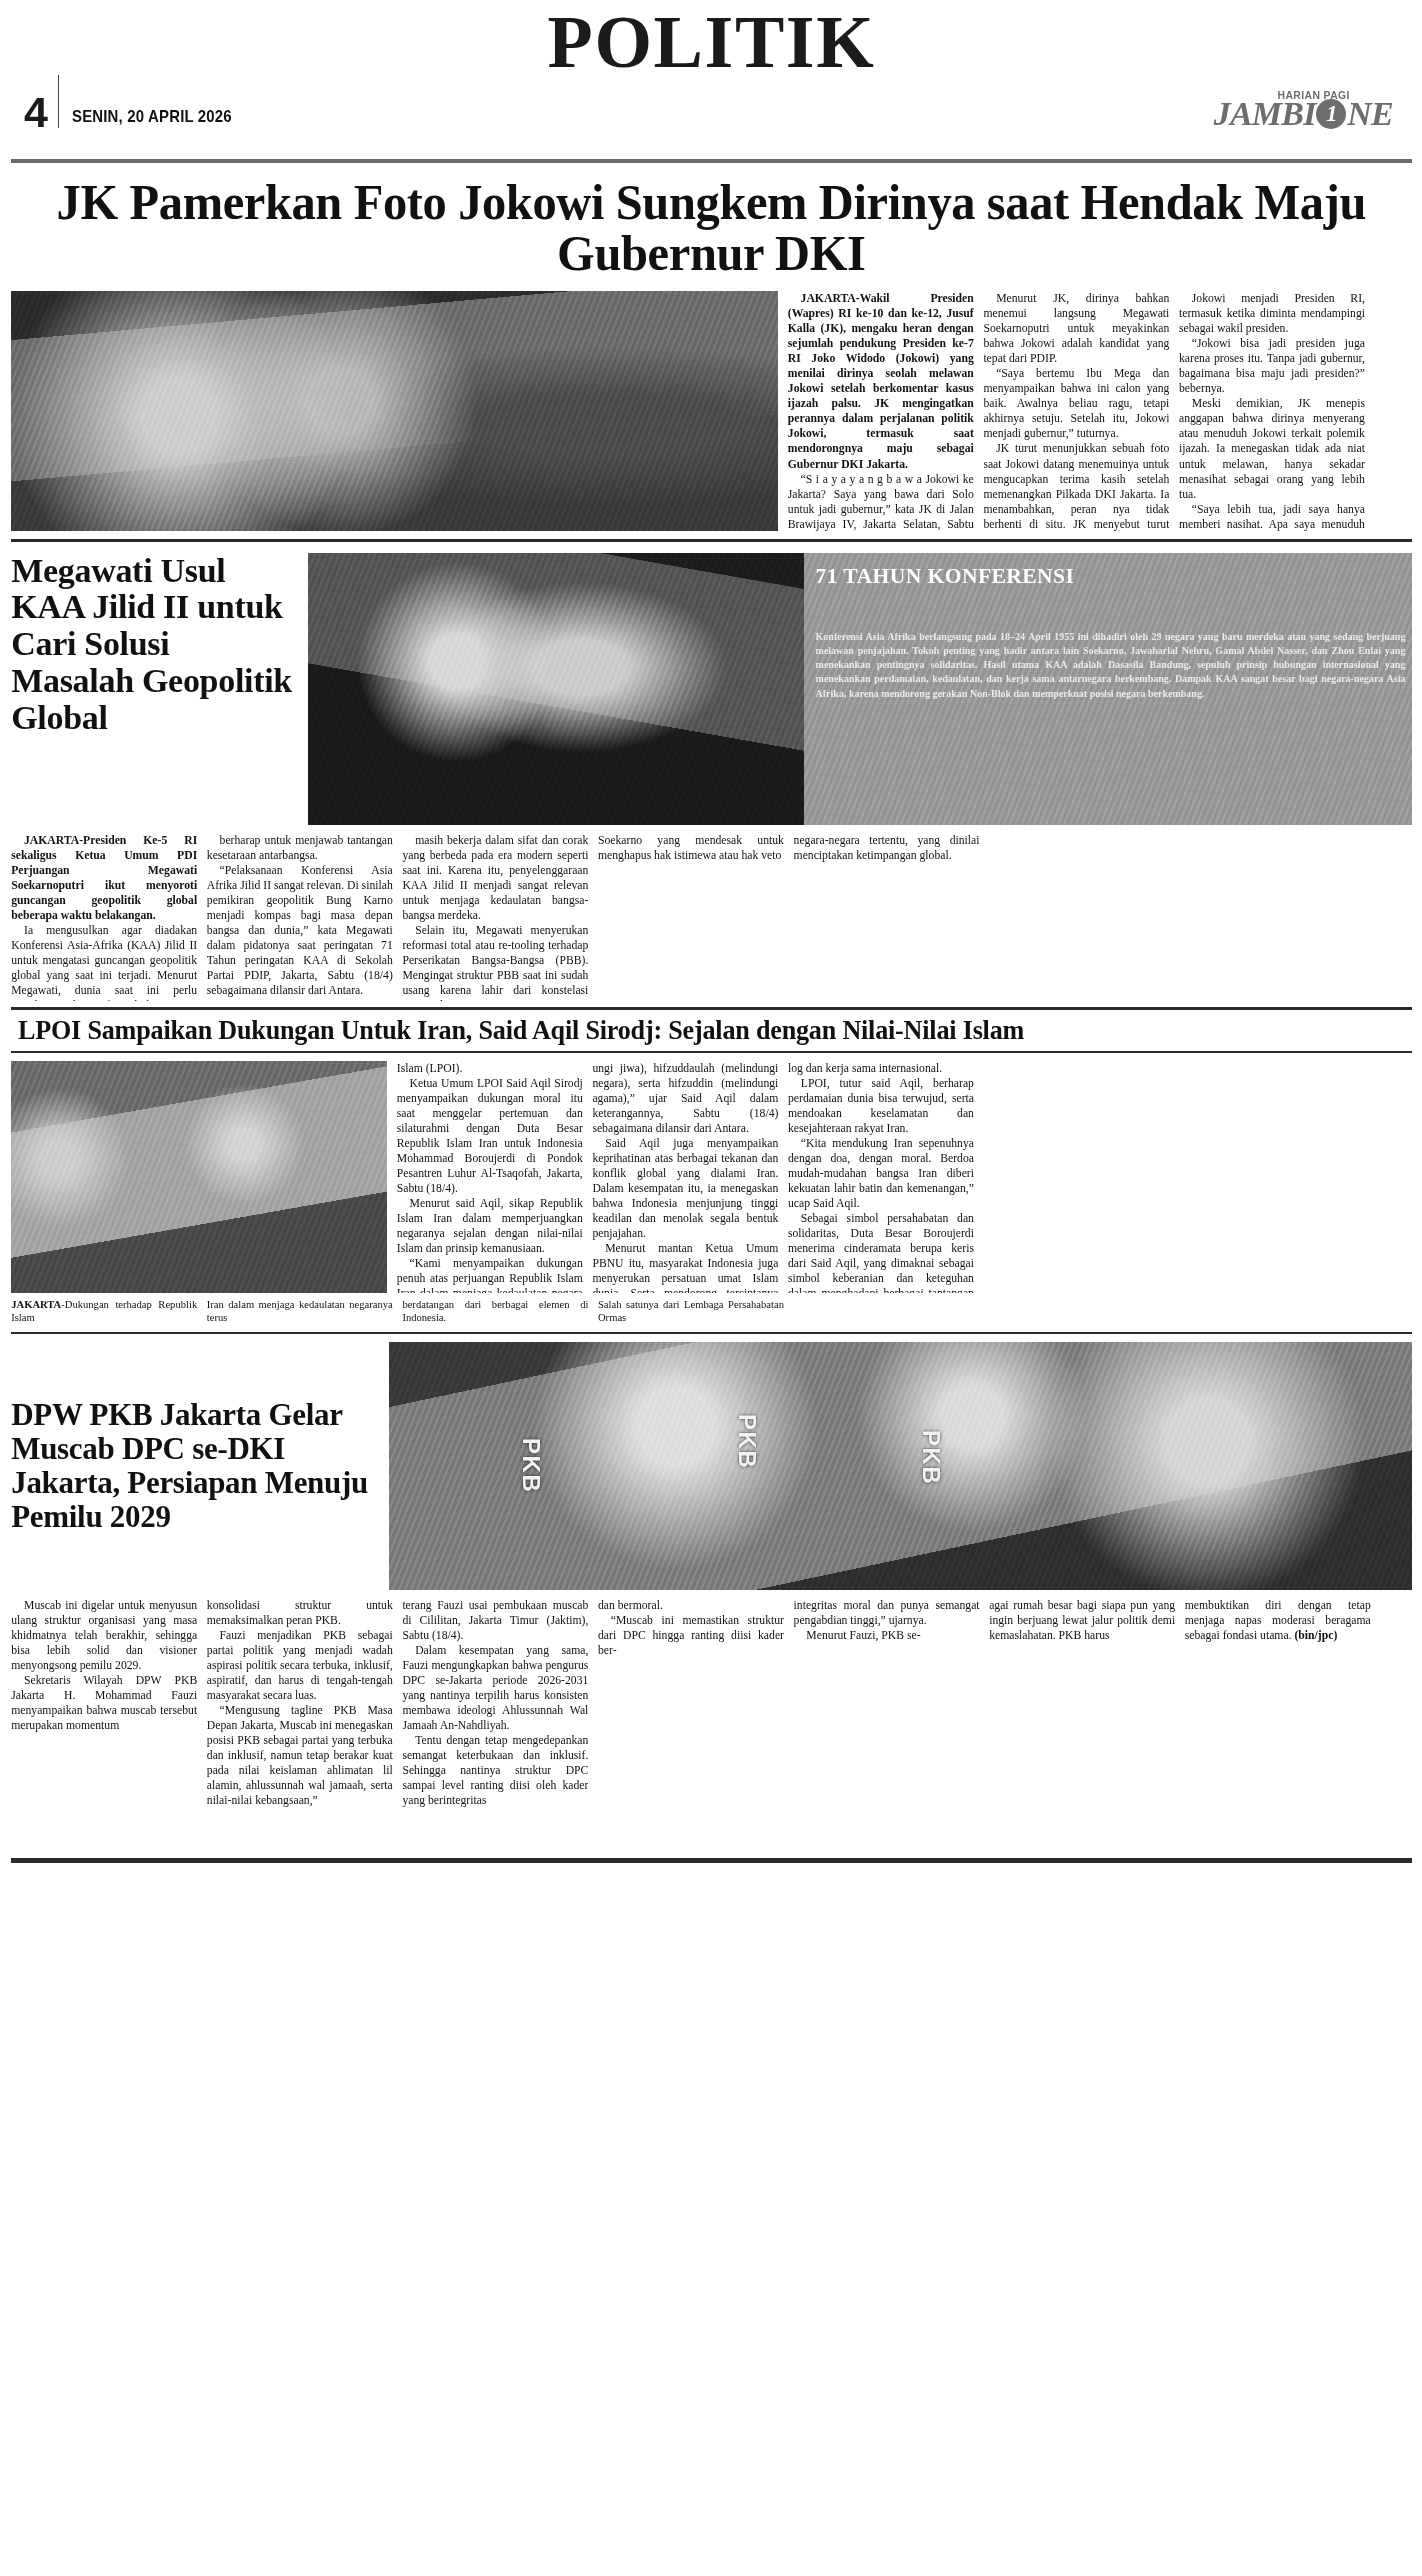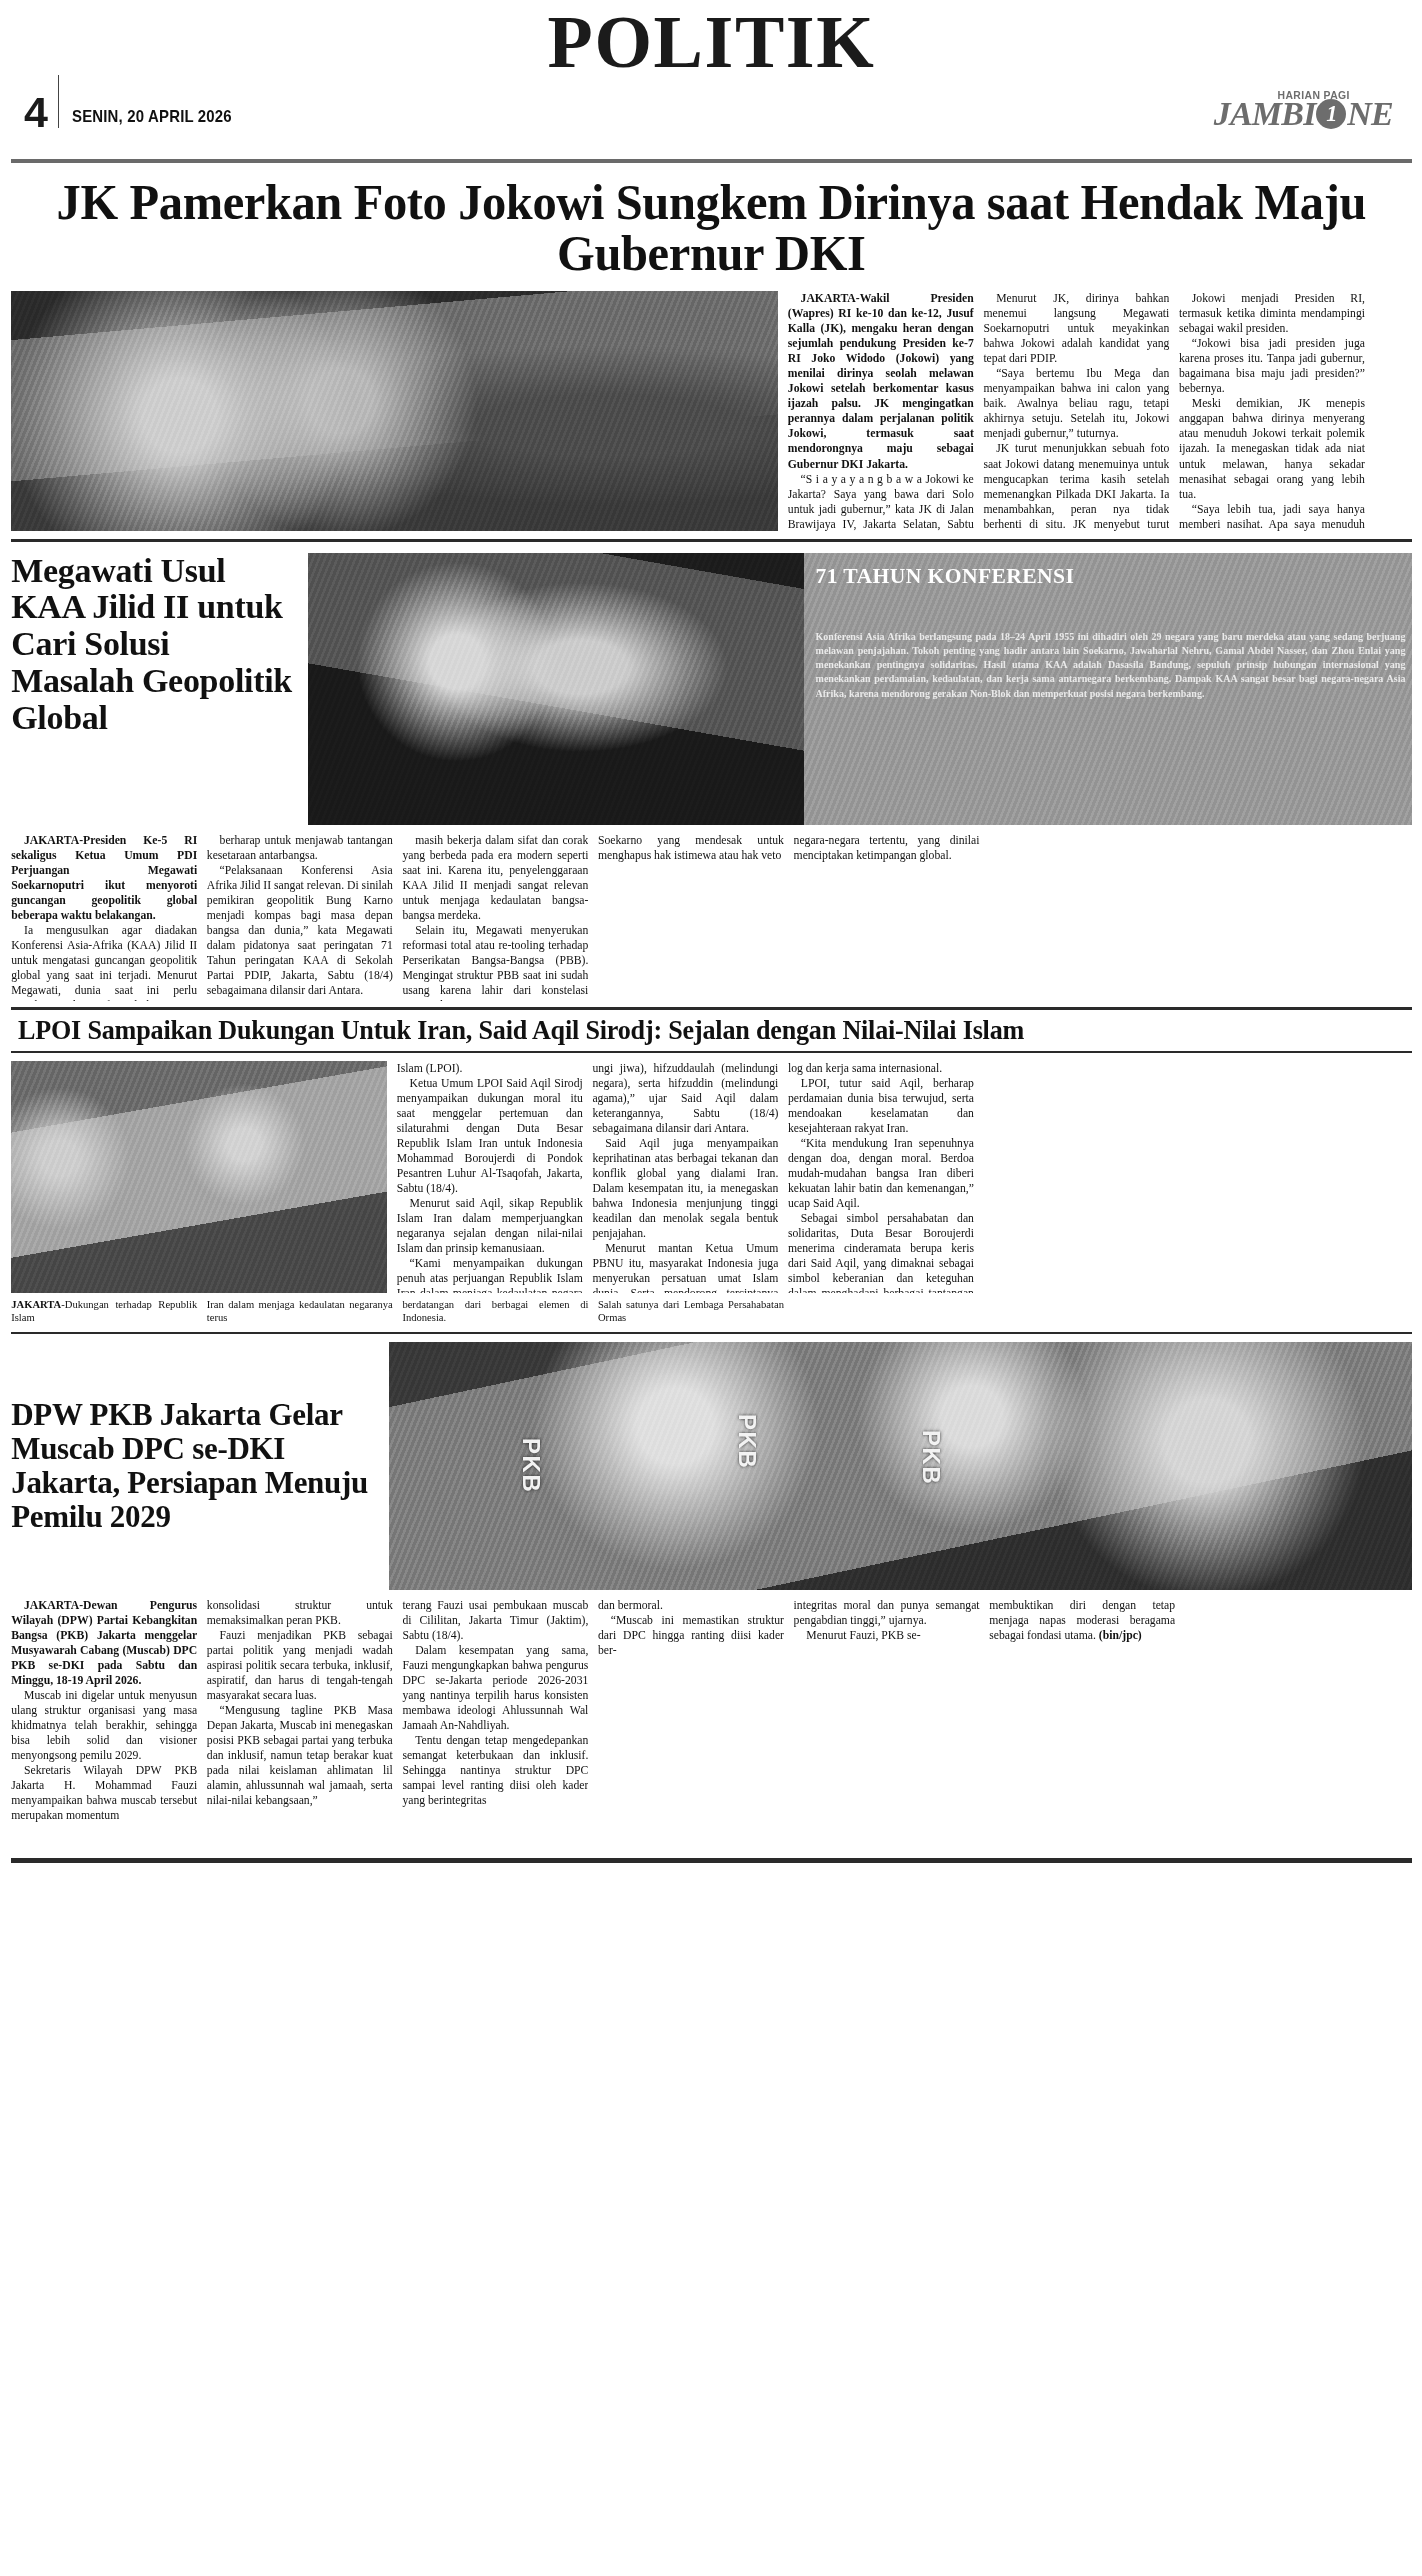--- a/index.html
+++ b/index.html
@@ -320,21 +320,20 @@
       <h2 class="a4-head">DPW PKB Jakarta Gelar Muscab DPC se-DKI Jakarta, Persiapan Menuju Pemilu 2029</h2>
       <div class="photo ph-pkb a4-photo">
         <span class="pkb-mark" style="left:128px; top:96px;">PKB</span>
         <span class="pkb-mark" style="left:344px; top:72px;">PKB</span>
         <span class="pkb-mark" style="left:528px; top:88px;">PKB</span>
       </div>
     </div>
 
     <div class="a4-cols">
       <div class="body-col">
-        <p><span class="dl">JAKARTA-Dewan Pengurus Wilayah (DPW) Partai Kebangkitan Bangsa (PKB) Jakarta menggelar Musyawarah Cabang (Muscab) DPC PKB se-DKI pada Sabtu dan Minggu, 18-19 April 2026.</span></p>
         <p>Muscab ini digelar untuk menyusun ulang struktur organisasi yang masa khidmatnya telah berakhir, sehingga bisa lebih solid dan visioner menyongsong pemilu 2029.</p>
         <p>Sekretaris Wilayah DPW PKB Jakarta H. Mohammad Fauzi menyampaikan bahwa muscab tersebut merupakan momentum</p>
       </div>
       <div class="body-col">
         <p style="text-indent:0">konsolidasi struktur untuk memaksimalkan peran PKB.</p>
         <p>Fauzi menjadikan PKB sebagai partai politik yang menjadi wadah aspirasi politik secara terbuka, inklusif, aspiratif, dan harus di tengah-tengah masyarakat secara luas.</p>
         <p>“Mengusung tagline PKB Masa Depan Jakarta, Muscab ini menegaskan posisi PKB sebagai partai yang terbuka dan inklusif, namun tetap berakar kuat pada nilai keislaman ahlimatan lil alamin, ahlussunnah wal jamaah, serta nilai-nilai kebangsaan,”</p>
       </div>
       <div class="body-col">
         <p style="text-indent:0">terang Fauzi usai pembukaan muscab di Cililitan, Jakarta Timur (Jaktim), Sabtu (18/4).</p>
@@ -343,20 +342,23 @@
       </div>
       <div class="body-col">
         <p style="text-indent:0">dan bermoral.</p>
         <p>“Muscab ini memastikan struktur dari DPC hingga ranting diisi kader ber-</p>
       </div>
       <div class="body-col">
         <p style="text-indent:0">integritas moral dan punya semangat pengabdian tinggi,” ujarnya.</p>
         <p>Menurut Fauzi, PKB se-</p>
       </div>
       <div class="body-col">
+        <p style="text-indent:0">agai rumah besar bagi siapa pun yang ingin berjuang lewat jalur politik demi kemaslahatan. PKB harus</p>
+      </div>
+      <div class="body-col">
         <p style="text-indent:0"><span>membuktikan diri dengan tetap menjaga napas moderasi beragama sebagai fondasi utama.</span> <span class="sig">(bin/jpc)</span></p>
       </div>
     </div>
   </div>
 
   <div class="hr-thick" style="margin-top:8px"></div>
 
 </div>
 
 

